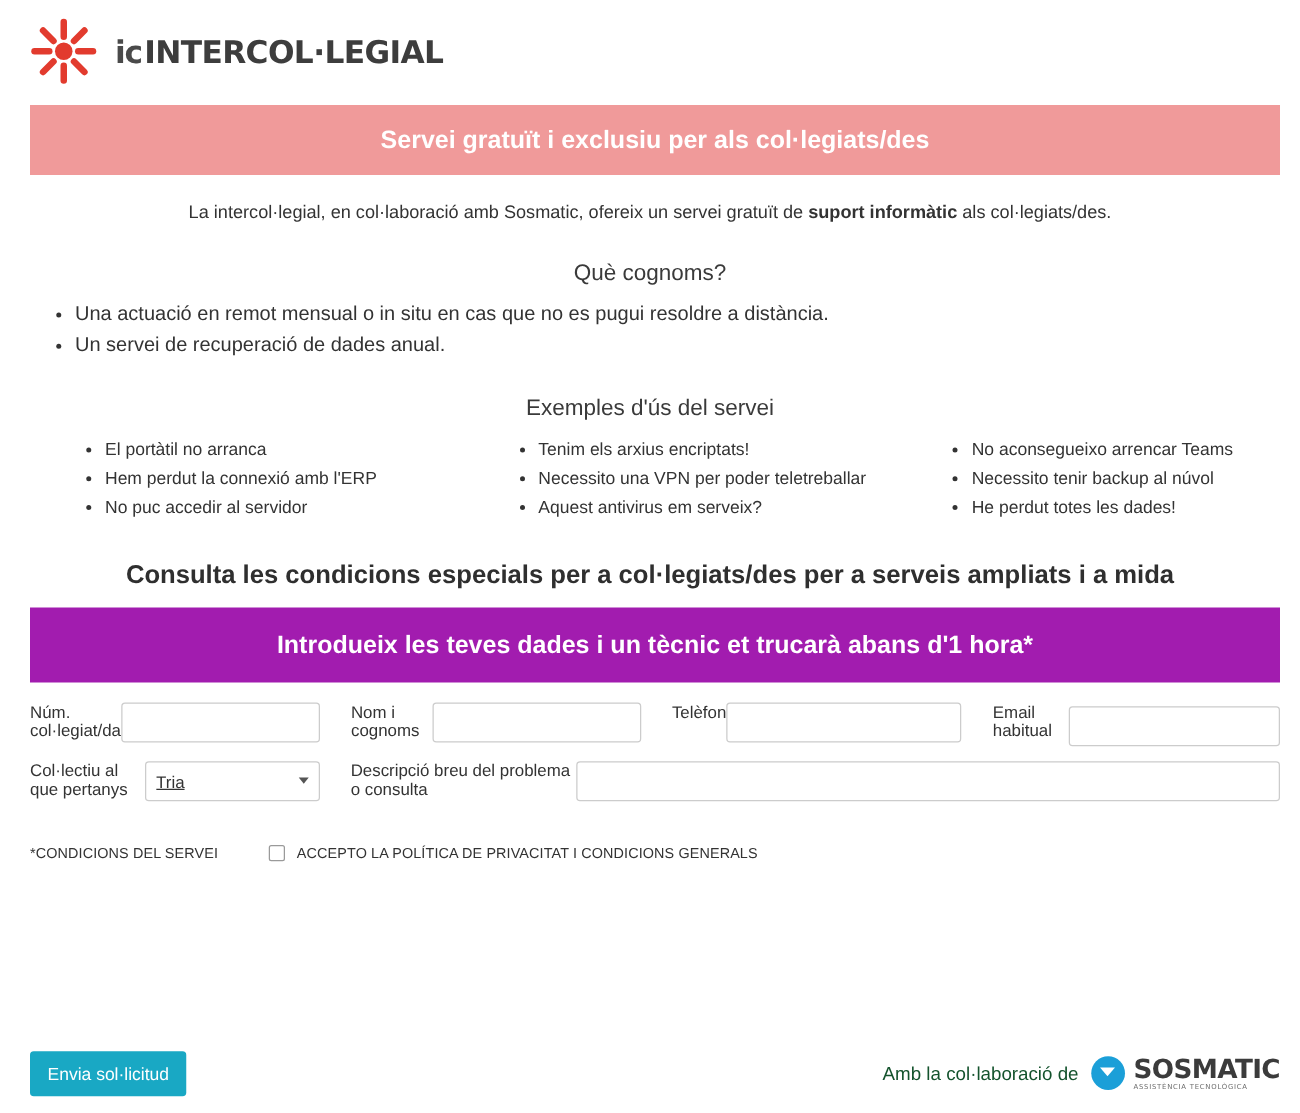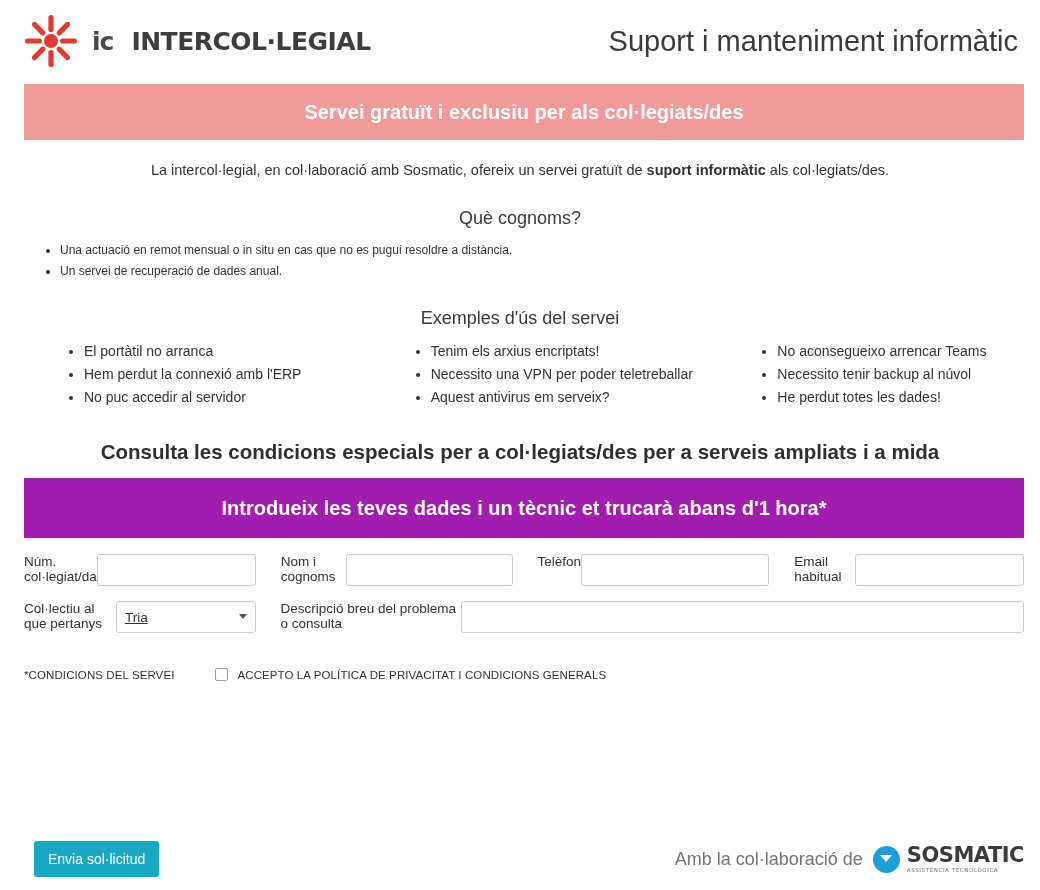--- a/index.html
+++ b/index.html
@@ -32,21 +32,21 @@
     gap: 14px;
   }
   .logo-mark {
     width: 54px;
     height: 54px;
     flex: 0 0 54px;
   }
   .brand-word {
     display: flex;
     align-items: flex-end;
-    gap: 18px;
+    gap: 2px;
   }
   .brand-ic {
     font-size: 25px;
     font-weight: bold;
     letter-spacing: -1px;
     color: #4a4a4a;
     font-family: "DejaVu Sans", sans-serif;
   }
   .brand-name {
     font-size: 25px;
@@ -92,21 +92,21 @@
     color: #3a3a3a;
     margin-top: 30px;
   }
 
   .bullets {
     margin: 14px 0 0 0;
     padding: 0 0 0 60px;
     list-style: disc;
   }
   .bullets li {
-    font-size: 12px;
+    font-size: 16px;
     color: #333;
     margin-bottom: 7px;
   }
 
   .cols {
     display: flex;
     margin-top: 14px;
     padding-left: 0;
   }
   .col {
@@ -137,21 +137,21 @@
     margin-top: 16px;
   }
   .row {
     display: flex;
     gap: 25px;
   }
   .field { display: flex; flex-direction: row; }
   .f-1 { width: 232px; }
   .f-2 { width: 232px; }
   .f-3 { width: 232px; }
-  .f-4 { width: 230px; }
+  .f-4 { width: 230px; align-items: flex-end; }
   .f-wide { width: 745px; }
   .flabel {
     font-size: 13.5px;
     color: #333;
     margin-bottom: 5px;
   }
   .input {
     height: 32px;
     border: 1px solid #cccccc;
     border-radius: 3px;
@@ -210,21 +210,21 @@
   }
   .cond-text {
     font-size: 11.5px;
     color: #333;
     letter-spacing: 0.1px;
   }
 
   
   .footer {
     position: absolute;
-    left: 10px;
+    left: 0;
     right: 0;
     bottom: 0;
     height: 62px;
     display: flex;
     align-items: center;
     justify-content: space-between;
     padding: 0 16px 0 24px;
   }
   .submit-btn {
     background: #19a8c4;
@@ -235,27 +235,26 @@
     padding: 10px 14px;
     cursor: pointer;
     font-family: "Liberation Sans", sans-serif;
   }
   .collab {
     display: flex;
     align-items: center;
     gap: 10px;
   }
   .collab-text {
-    font-size: 18px;
-    color: #737373;
+    font-size: 15px;
+    color: #14532d;
     text-align: right;
   }
   .sosmatic {
     display: flex;
-    align-items: center;
     gap: 7px;
   }
   .sos-circle {
     width: 27px;
     height: 27px;
     border-radius: 50%;
     background: #1b9fd8;
     display: flex;
     align-items: center;
     justify-content: center;
@@ -305,21 +304,20 @@
           <rect x="24.4" y="36" width="5.2" height="17" rx="2.6" transform="rotate(45 27 27)"></rect>
           <rect x="1" y="24.4" width="17" height="5.2" rx="2.6" transform="rotate(45 27 27)"></rect>
           <rect x="36" y="24.4" width="17" height="5.2" rx="2.6" transform="rotate(45 27 27)"></rect>
         </g>
       </svg>
       <div class="brand-word">
         <span class="brand-ic">ic</span>
         <span class="brand-name">INTERCOL·LEGIAL</span>
       </div>
     </div>
-    <div class="page-title">Suport i manteniment informàtic</div>
   </div>
 
   <div class="banner banner-pink">Servei gratuït i exclusiu per als col·legiats/des</div>
 
   <div class="intro">
     <span>La intercol·legial, en col·laboració amb Sosmatic, ofereix un servei gratuït de </span><b>suport informàtic</b><span> als col·legiats/des.</span>
   </div>
 
   <div class="section-title">Què cognoms?</div>
   <ul class="bullets">

